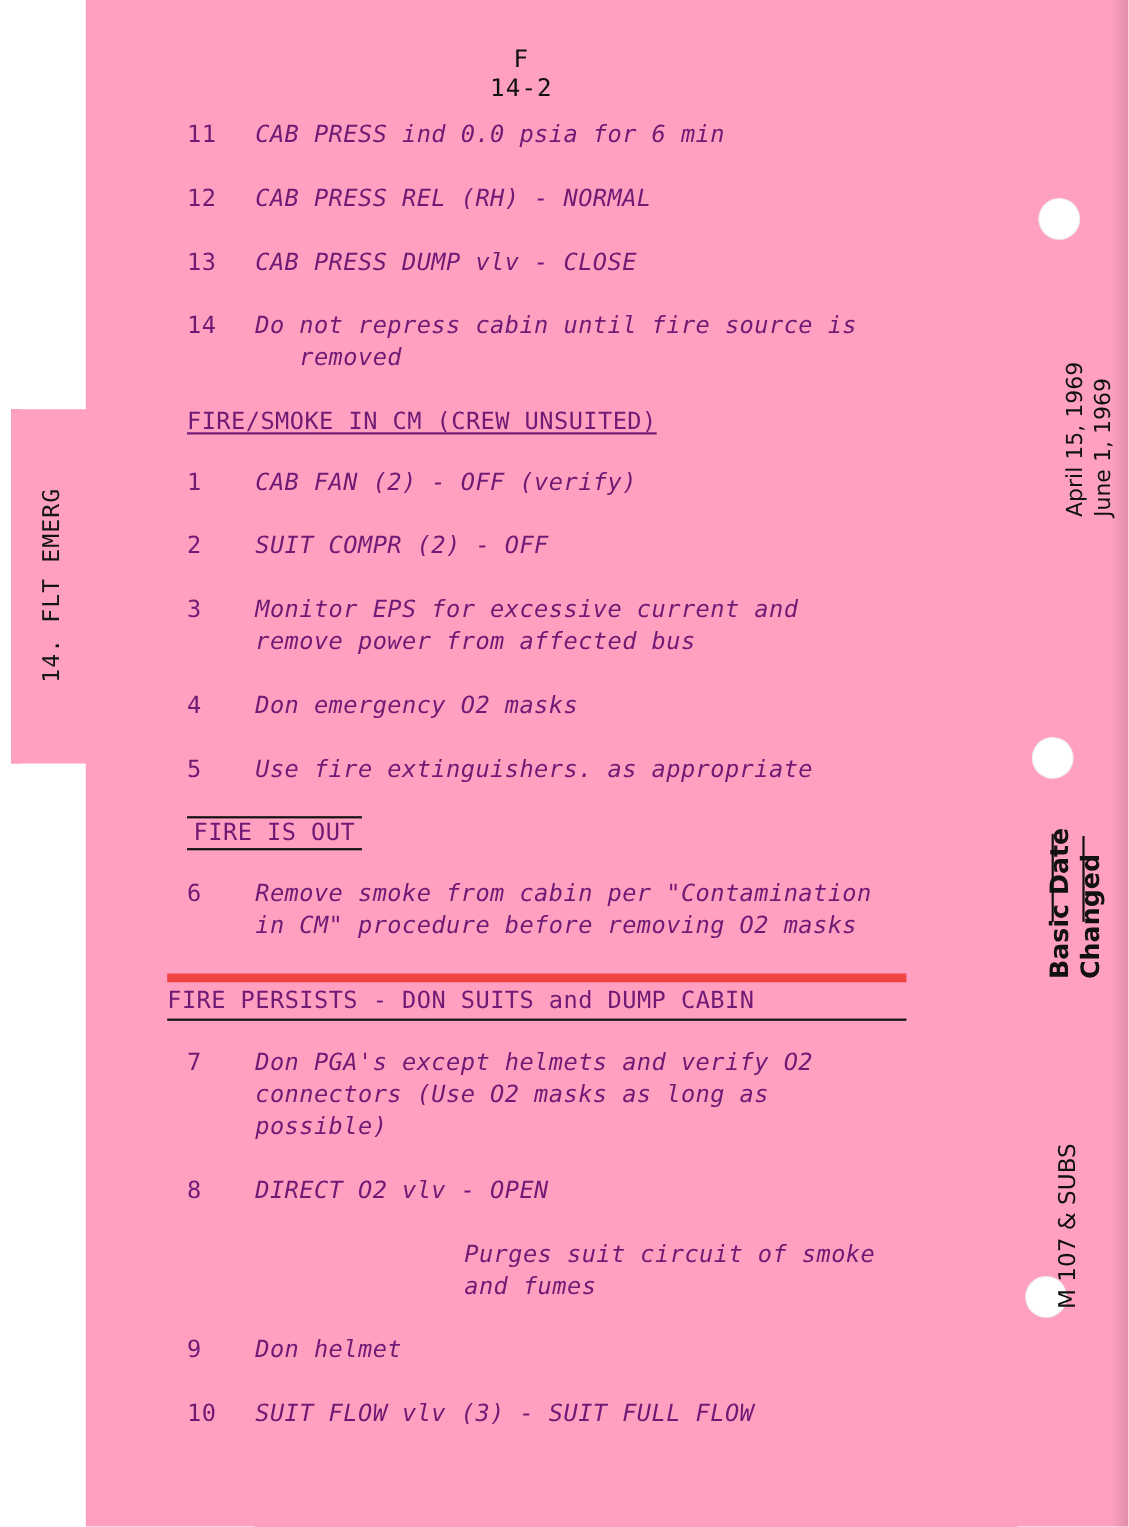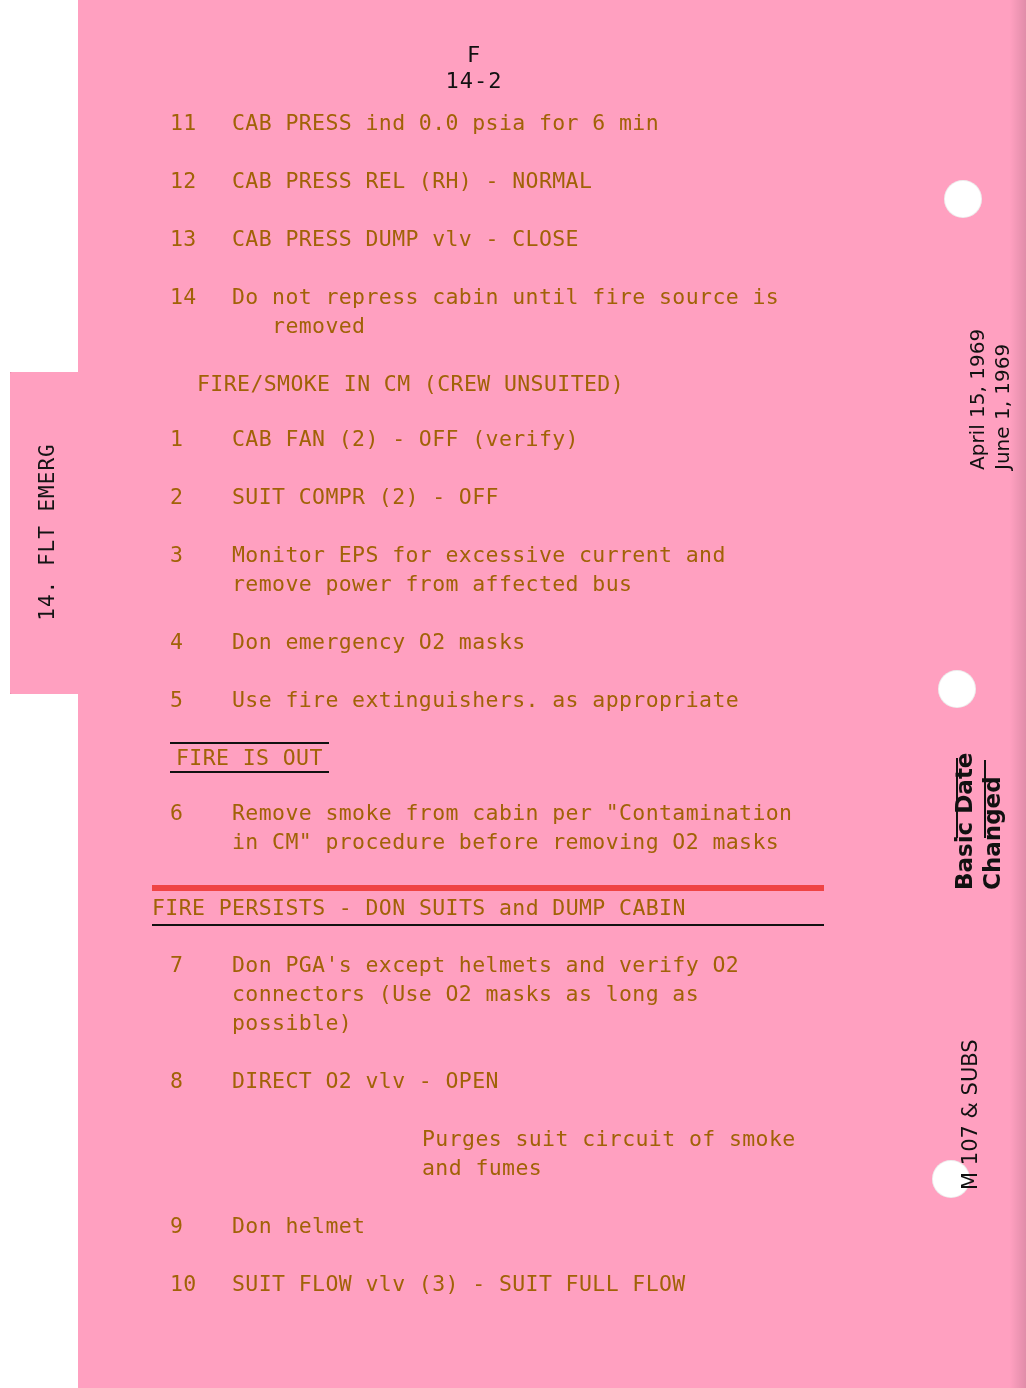--- a/index.html
+++ b/index.html
@@ -91,58 +91,59 @@
   .hdr.line2 { top: 68px; }
 
   
   .body-col {
     position: absolute;
     left: 170px;
     top: 108px;
     width: 700px;
     font-size: 21.5px;
     line-height: 29px;
-    color: #a16207;
+    color: #701a75;
     letter-spacing: 0.4px;
   }
   .row {
     display: flex;
     margin-bottom: 29px;
   }
   .row .num {
     width: 62px;
     flex: 0 0 62px;
     text-align: left;
     white-space: nowrap;
   }
   .row .txt {
     flex: 1 1 auto;
     white-space: pre-wrap;
+    font-style: italic;
   }
   .indent-2 { padding-left: 190px; }
 
   .sec-block {
     margin-bottom: 26px;
   }
   .underline {
+    text-decoration: underline;
     text-underline-offset: 3px;
-    margin-left: 27px;
   }
   .centered-head {
     margin: 6px 0 26px 0;
   }
   .centered-head span {
     border-top: 2px solid #111;
     border-bottom: 2px solid #111;
     padding: 1px 6px;
   }
   .rule-head {
     margin: 4px 0 24px -18px;
     width: 672px;
-    border-top: 6px solid #ef4444;
+    border-top: 8px solid #ef4444;
     border-bottom: 2px solid #111;
     padding: 2px 0 2px 0;
     text-align: left;
   }
   .nowrap { white-space: nowrap; }
 
   
   .vert {
     position: absolute;
     transform-origin: left top;

